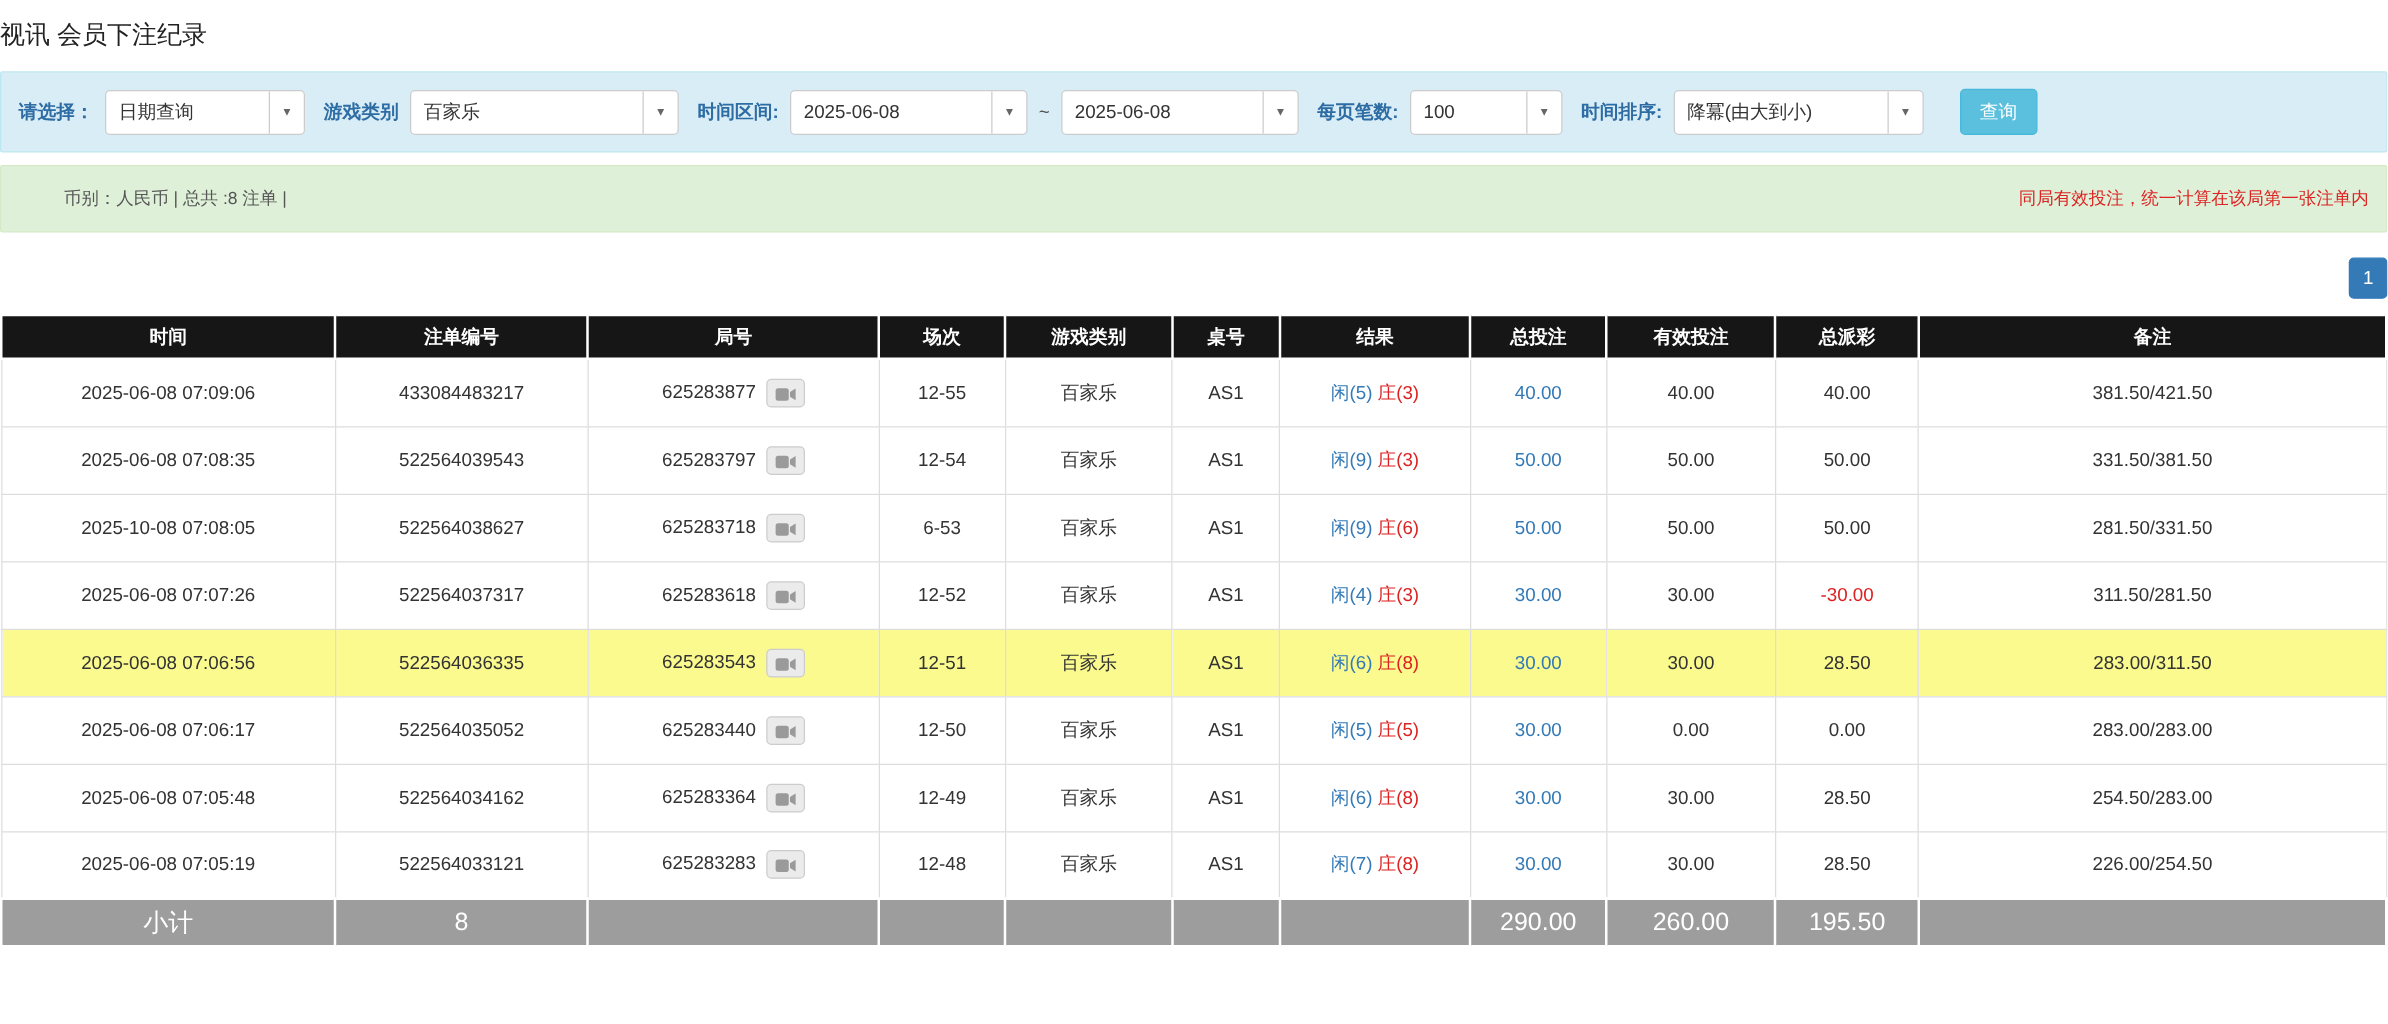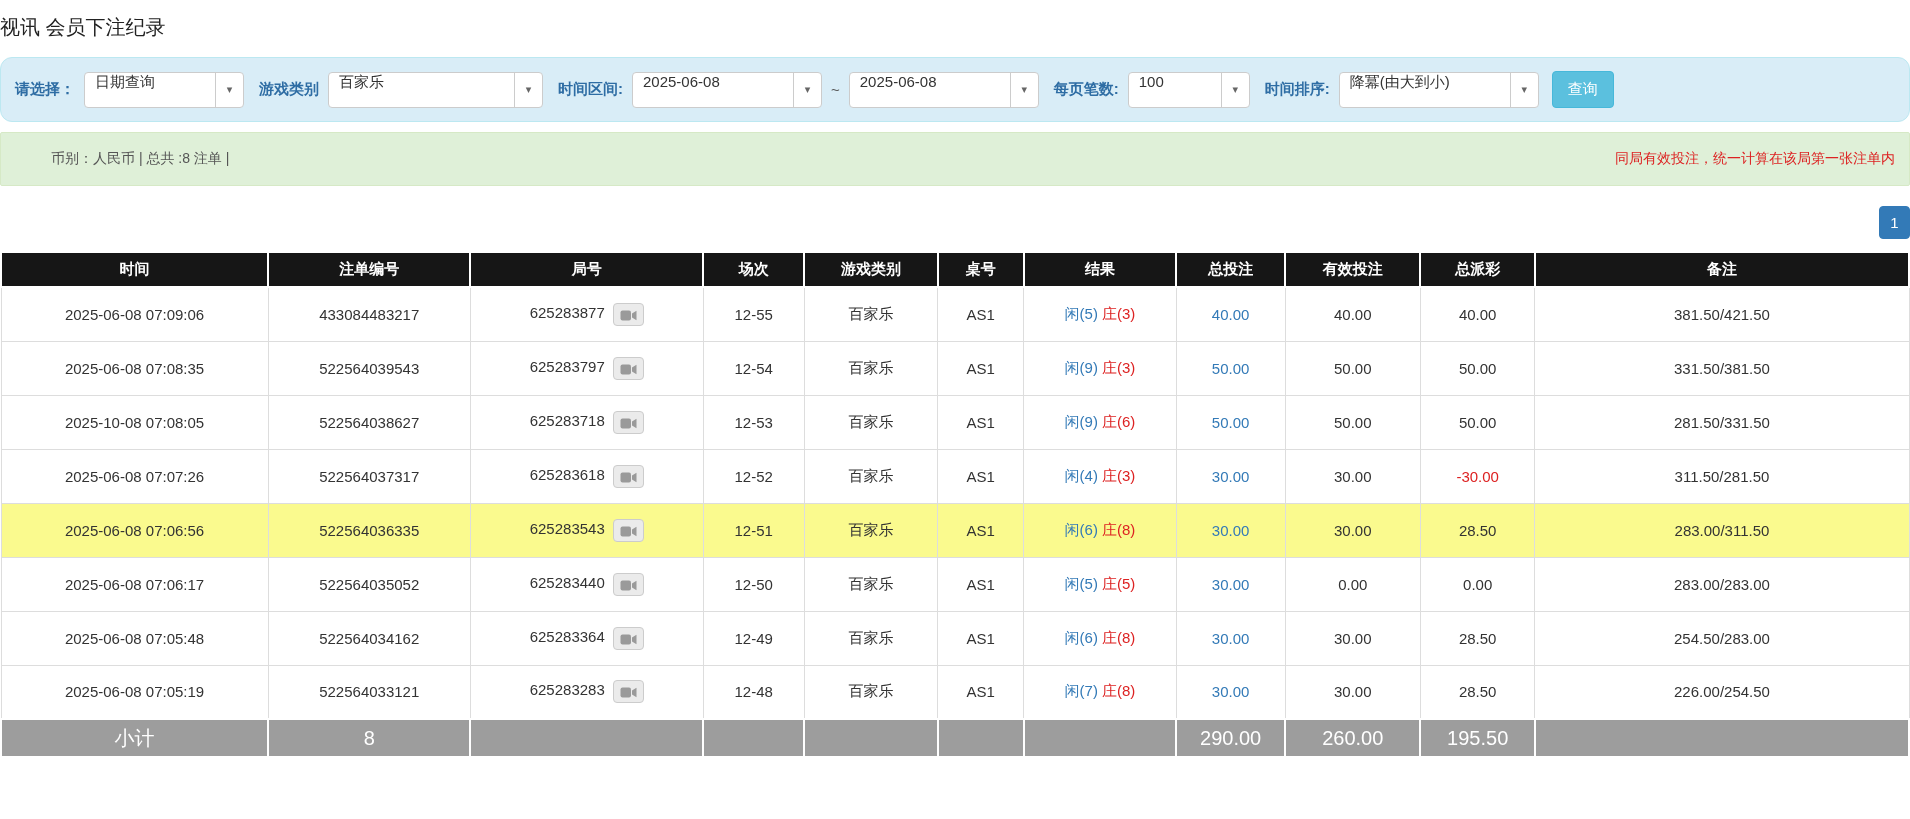--- a/index.html
+++ b/index.html
@@ -2,33 +2,33 @@
 <html style="--accent: #337ab7; --red: #dd2222; --header_bg: #161616; --footer_bg: #9d9d9d; --highlight: #fafa8e; --filter_bg: #d9edf7; --summary_bg: #dff0d8; --button_bg: #5bc0de; --label_blue: #2e6da4;"><head>
 <meta charset="utf-8">
 <style>
   * { box-sizing: border-box; margin: 0; padding: 0; }
   html, body { background: #fff; font-family: "Liberation Sans", "DejaVu Sans", sans-serif; color: #333; }
   .page { width: 1910px; height: 819px; padding: 12px 0; overflow: hidden; }
 
   .page-title { font-size: 20px; font-weight: 400; color: #222; margin: 2px 0 16px; }
 
   .filter-bar { display: flex; align-items: center; gap: 9px; background: var(--filter_bg, #d9edf7);
-    border: 1px solid #bce8f1; border-radius: 12px; padding: 13px 14px; margin-bottom: 10px; }
+    border: 1px solid #bce8f1; border-radius: 2px; padding: 13px 14px; margin-bottom: 10px; }
   .flabel { color: var(--label_blue, #2e6da4); font-weight: bold; font-size: 15px; white-space: nowrap; margin-left: 6px; }
   .flabel:first-child { margin-left: 0; }
-  .select { display: flex; align-items: flex-start; background: #fff; border: 1px solid #ccc; border-radius: 4px;
+  .select { display: flex; align-items: center; background: #fff; border: 1px solid #ccc; border-radius: 4px;
     height: 36px; overflow: hidden; cursor: pointer; }
   .select .val { flex: 1; padding: 0 10px; font-size: 15px; color: #333; white-space: nowrap; overflow: hidden; }
   .select .arrow { width: 28px; align-self: stretch; display: flex; align-items: center; justify-content: center;
     border-left: 1px solid #ccc; color: #666; font-size: 11px; }
   .w-qtype { width: 160px; } .w-game { width: 215px; } .w-date { width: 190px; }
   .w-size { width: 122px; } .w-sort { width: 200px; }
   .tilde { color: #555; font-size: 15px; }
   .btn-search { background: var(--button_bg, #5bc0de); border: 1px solid #46b8da; color: #fff; font-size: 15px;
-    padding: 8px 15px; border-radius: 4px; cursor: pointer; margin-left: 4px; }
+    padding: 8px 15px; border-radius: 4px; cursor: pointer; margin-left: 20px; }
 
   .summary-bar { display: flex; justify-content: space-between; align-items: center; background: var(--summary_bg, #dff0d8);
     border: 1px solid #d6e9c6; border-radius: 2px; padding: 17px 14px; font-size: 14px; }
   .summary-left { color: #555; margin-left: 36px; }
   .summary-right { color: var(--red, #dd2222); }
 
   .pagination { display: flex; justify-content: flex-end; margin: 20px 0 12px; }
   .page-btn { min-width: 31px; height: 33px; background: var(--accent, #337ab7); color: #fff;
     border: 1px solid var(--accent, #337ab7); border-radius: 4px; font-size: 15px; cursor: pointer; }
 
@@ -180,21 +180,21 @@
   </tr>
         <tr class="bet-row">
     <td>2025-10-08 07:08:05</td>
     <td>522564038627</td>
     <td>
       <span>625283718</span><button class="video-btn"><svg width="17" height="13" viewBox="0 0 17 13">
                 <rect x="0.5" y="1.5" width="10.5" height="10" rx="2" fill="#9a9a9a"></rect>
                 <path d="M12 4.6 L16.5 1.8 V11.2 L12 8.4 Z" fill="#9a9a9a"></path>
               </svg></button>
     </td>
-    <td>12-53</td>
+    <td>6-53</td>
     <td>百家乐</td>
     <td>AS1</td>
     <td>
       <span class="res-player">闲(9)</span><span class="res-banker">庄(6)</span>
     </td>
     <td>
       <span class="bet-link">50.00</span>
     </td>
     <td>50.00</td>
     <td>50.00</td>

